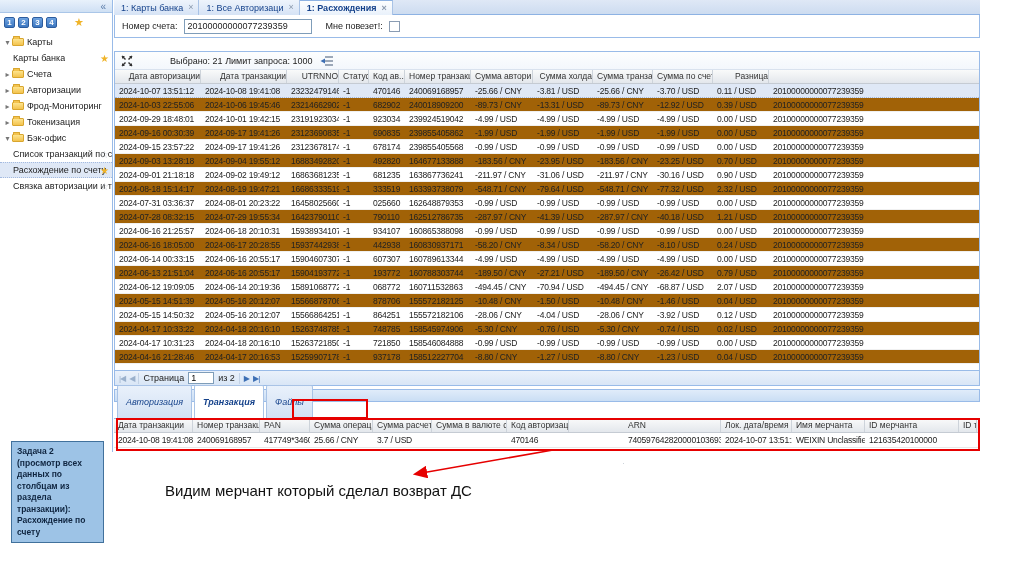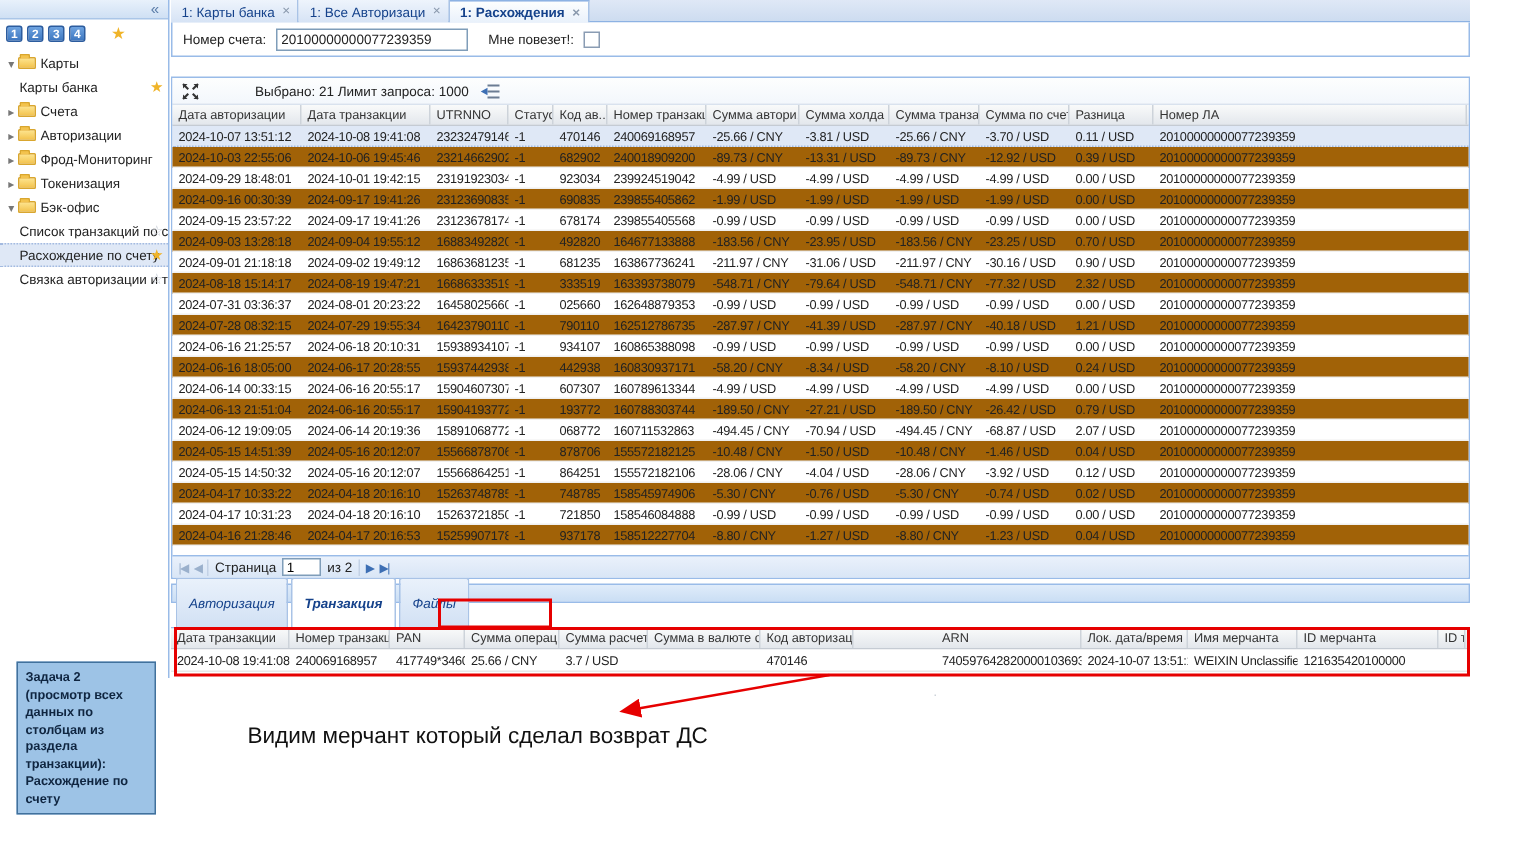--- a/index.html
+++ b/index.html
@@ -37,21 +37,21 @@
   .search-panel { position:absolute; left:0; top:15px; right:0; height:36px; }
   .search-row { height:23px; border:1px solid #99bbe8; border-top:none; background:#fff; display:flex; align-items:center; font-size:9px; color:#222; padding-left:7px; gap:6px; }
   .search-row input { width:128px; height:15px; border:1px solid #7f9db9; font-size:9px; font-family:"Liberation Sans",sans-serif; padding:0 3px; color:#222; }
   .checkbox { width:11px; height:11px; border:1px solid #8a9cb3; background:#fff; display:inline-block; cursor:pointer; }
 
   .grid-panel { position:absolute; left:0; top:51px; right:0; height:335px; border:1px solid #99bbe8; background:#fff; }
   .gtoolbar { height:18px; border-bottom:1px solid #d9e2ee; background:linear-gradient(#fdfefe,#f3f7fc); display:flex; align-items:center; gap:8px; padding:0 5px; }
   .tool-icon { width:14px; height:13px; display:flex; align-items:center; justify-content:center; cursor:pointer; }
   .tool-text { font-size:9px; color:#222; margin-left:28px; }
   .ghead { height:14px; display:flex; background:linear-gradient(#f9fafa,#e3e7ec); border-bottom:1px solid #c5cbd3; }
-  .ghead .hc { font-size:8.5px; color:#333; padding:1px 0 0 4px; border-right:1px solid #cdd3da; white-space:nowrap; overflow:hidden; cursor:pointer; }
+  .ghead .hc { font-size:8.5px; color:#333; padding:1px 0 0 4px; border-right:1px solid #cdd3da; white-space:nowrap; overflow:hidden; cursor:pointer;text-align:right; }
   .gbody { }
   .grow { height:14px; display:flex; border-bottom:1px solid #f0f0f0; background:#fff; cursor:pointer; }
   .grow.alt { background:#a16207; }
   .grow.sel { background:#dfe8f6; border-bottom:1px dotted #a3bae0; }
   .grow .gc { font-size:8.5px; letter-spacing:-0.2px; color:#222; padding:1.5px 0 0 4px; white-space:nowrap; overflow:hidden; }
 
   .pager { position:absolute; left:0; right:0; bottom:0; height:15px; background:linear-gradient(#eaf1fb,#d9e6f6); border-top:1px solid #99bbe8; display:flex; align-items:center; font-size:9px; color:#222; padding:0 4px; gap:4px; }
   .pg-ico { font-size:8px; cursor:pointer; letter-spacing:-1px; }
   .pg-dis { color:#9ab0cc; }
   .pg-en { color:#3d6fb4; }
@@ -200,21 +200,20 @@
           <div class="hc" style="width: 86px;">Дата транзакции</div>
           <div class="hc" style="width: 52px;">UTRNNO</div>
           <div class="hc" style="width: 30px;">Статус</div>
           <div class="hc" style="width: 36px;">Код ав...</div>
           <div class="hc" style="width: 66px;">Номер транзакции</div>
           <div class="hc" style="width: 62px;">Сумма автори...</div>
           <div class="hc" style="width: 60px;">Сумма холда</div>
           <div class="hc" style="width: 60px;">Сумма транзак...</div>
           <div class="hc" style="width: 60px;">Сумма по счету</div>
           <div class="hc" style="width: 56px;">Разница</div>
-          <div class="hc" style="width: 209px;">Номер ЛА</div>
         </div>
       <div class="gbody" id="gbody">
           <div class="grow sel">
             <div class="gc" style="width: 86px;">2024-10-07 13:51:12</div>
             <div class="gc" style="width: 86px;">2024-10-08 19:41:08</div>
             <div class="gc" style="width: 52px;">23232479146</div>
             <div class="gc" style="width: 30px;">-1</div>
             <div class="gc" style="width: 36px;">470146</div>
             <div class="gc" style="width: 66px;">240069168957</div>
             <div class="gc" style="width: 62px;">-25.66 / CNY</div>

